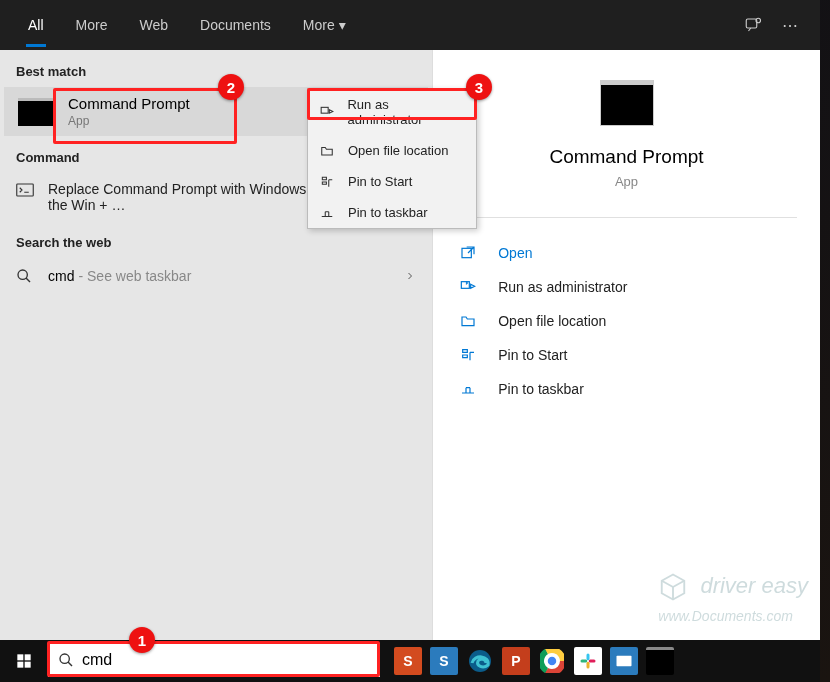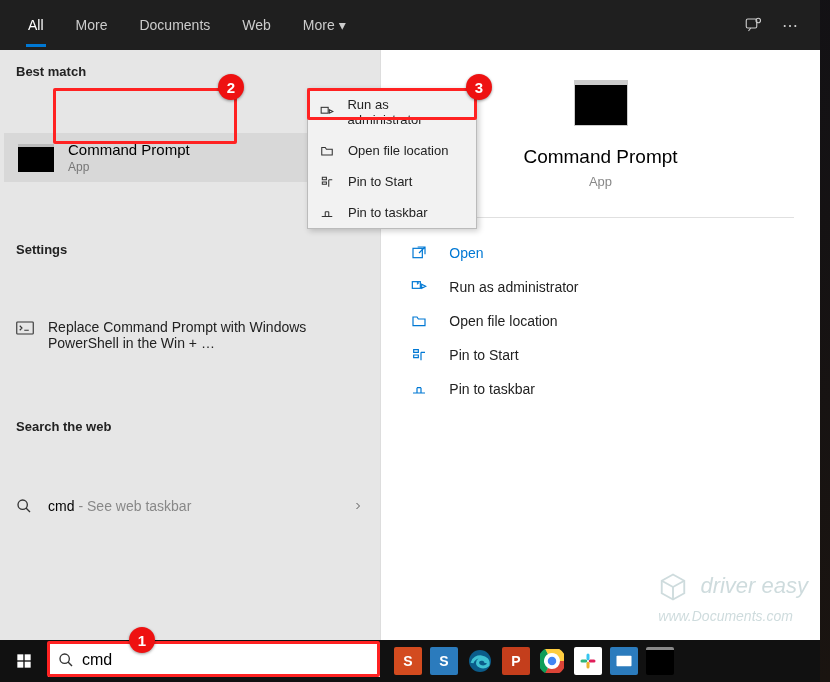--- a/index.html
+++ b/index.html
@@ -11,21 +11,21 @@
 
 .tab-bar { height: 50px; background: #1f1f1f; display: flex; align-items: center; padding: 0 12px; }
 .tab { color: #ccc; padding: 14px 16px; font-size: 14px; cursor: pointer; position: relative; }
 .tab.active { color: #fff; }
 .tab.active::after { content: ""; position: absolute; left: 14px; right: 14px; bottom: 0; height: 3px; background: #0078d4; }
 .tab-more .chev { margin-left: 4px; }
 .tab-spacer { flex: 1; }
 .feedback-icon, .more-icon { color: #ccc; padding: 8px 10px; cursor: pointer; font-size: 16px; }
 
 .panel-body { display: flex; height: calc(100% - 50px); }
-.left-col { width: 380px; background: #e6e6e6; display: flex; flex-direction: column; gap: 46px; }
+.left-col { width: 432px; background: #e6e6e6; display: flex; flex-direction: column; }
 .right-col { flex: 1; background: #fff; border-left: 1px solid #ddd; display: flex; flex-direction: column; align-items: center; padding-top: 30px; }
 
 .section-header { font-size: 13px; font-weight: 600; padding: 14px 16px 8px; color: #222; }
 
 .best-match-item { display: flex; align-items: center; padding: 8px 14px; background: #d8d8d8; margin: 0 4px; cursor: pointer; }
 .cmd-icon { width: 36px; height: 28px; background: #000; margin-right: 14px; border-top: 3px solid #bbb; position: relative; }
 .best-match-item .texts { display: flex; flex-direction: column; }
 .best-match-item .title { font-size: 15px; color: #000; }
 .best-match-item .sub { font-size: 12px; color: #777; margin-top: 2px; }
 
@@ -72,22 +72,22 @@
 </style>
 </head>
 <body>
 
 <div class="desktop-bg"></div>
 
 <div class="search-panel">
   <div class="tab-bar">
     <div class="tab active">All</div>
     <div class="tab">More</div>
+    <div class="tab">Web</div>
     <div class="tab">Documents</div>
-    <div class="tab">Web</div>
     <div class="tab tab-more"><span>More</span><span class="chev">▾</span></div>
     <div class="tab-spacer"></div>
     <div class="feedback-icon">
       <svg width="18" height="18" viewBox="0 0 24 24" fill="none" stroke="currentColor" stroke-width="1.5">
           <rect x="3" y="4" width="14" height="12" rx="2"></rect>
           <circle cx="19" cy="6" r="3"></circle>
           <path d="M6 20l3-4"></path>
         </svg>
     </div>
     <div class="more-icon">⋯</div>
@@ -97,21 +97,21 @@
     <div class="left-col">
       <div class="section-header">Best match</div>
       <div class="best-match-item">
         <div class="cmd-icon"></div>
         <div class="texts">
           <span class="title">Command Prompt</span>
           <span class="sub">App</span>
         </div>
       </div>
 
-      <div class="section-header">Settings</div>
+      <div class="section-header">Command</div>
       <div class="settings-item">
         <span class="icon">
           <svg width="18" height="14" viewBox="0 0 24 18" fill="none" stroke="currentColor" stroke-width="1.5">
               <rect x="1" y="1" width="22" height="16" rx="1"></rect>
               <path d="M5 6l3 3-3 3M11 12h6"></path>
             </svg>
         </span>
         <span class="text">Replace Command Prompt with Windows PowerShell in the Win + …</span>
       </div>
 

